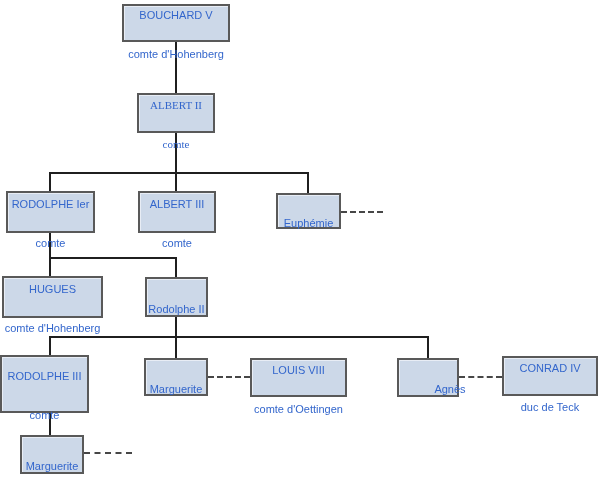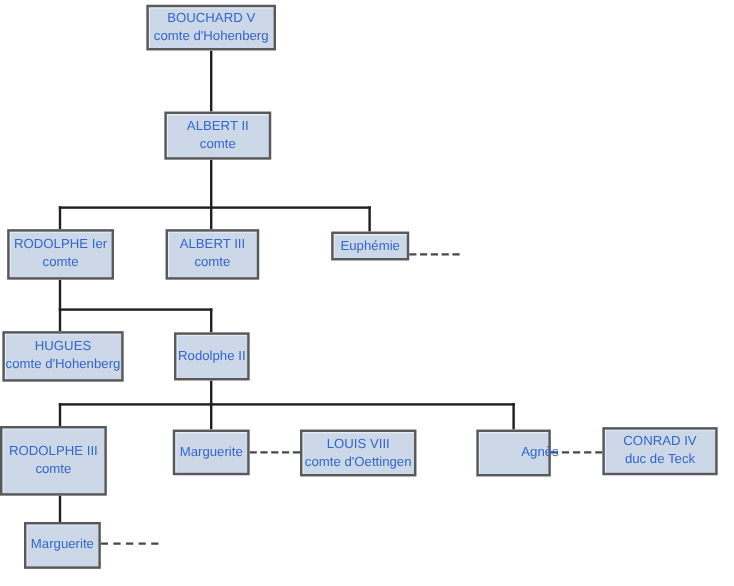--- a/index.html
+++ b/index.html
@@ -32,21 +32,21 @@
   .node.shadow::after {
     content: "";
     position: absolute;
     left: 10px;
     top: 8px;
     width: calc(100% + 4px);
     height: calc(100% + 4px);
     background: #3b6fc9;
     z-index: -1;
   }
-  .nm, .tt { white-space: nowrap; }
+  .nm, .tt { white-space: nowrap; margin-top: 24px; }
   
   .hline {
     position: absolute;
     height: 0;
     border-top: 2px solid #1f1f1f;
   }
   .vline {
     position: absolute;
     width: 0;
     border-left: 2px solid #1f1f1f;
@@ -82,36 +82,36 @@
   <div class="dline" style="left:341px; top:211px; width:42px;"></div>
   <div class="dline" style="left:208px; top:376px; width:42px;"></div>
   <div class="dline" style="left:459px; top:376px; width:43px;"></div>
   <div class="dline" style="left:84px;  top:452px; width:48px;"></div>
 
   <div class="node shadow" style="left:122px; top:4px; width:108px; height:38px;">
     <div class="nm">BOUCHARD V</div>
     <div class="tt">comte d'Hohenberg</div>
   </div>
 
-  <div class="node shadow" style="left:137px; top:93px; width:89px; height:40px;">
+  <div class="node shadow" style="left:137px; top:93px; width:78px; height:40px;font-family:Liberation Serif, serif;">
     <div class="nm">ALBERT II</div>
     <div class="tt">comte</div>
   </div>
 
   <div class="node shadow" style="left:6px; top:191px; width:89px; height:42px;">
     <div class="nm">RODOLPHE Ier</div>
     <div class="tt">comte</div>
   </div>
 
   <div class="node shadow" style="left:138px; top:191px; width:78px; height:42px;">
     <div class="nm">ALBERT III</div>
     <div class="tt">comte</div>
   </div>
 
-  <div class="node" style="left:276px; top:193px; width:65px; height:24px;text-align:right;">
+  <div class="node" style="left:276px; top:193px; width:65px; height:36px;text-align:right;">
     <div class="nm">Euphémie</div>
   </div>
 
 
   <div class="node shadow" style="left:2px; top:276px; width:101px; height:42px;">
     <div class="nm">HUGUES</div>
     <div class="tt">comte d'Hohenberg</div>
   </div>
 
   <div class="node" style="left:145px; top:277px; width:63px; height:40px;">

